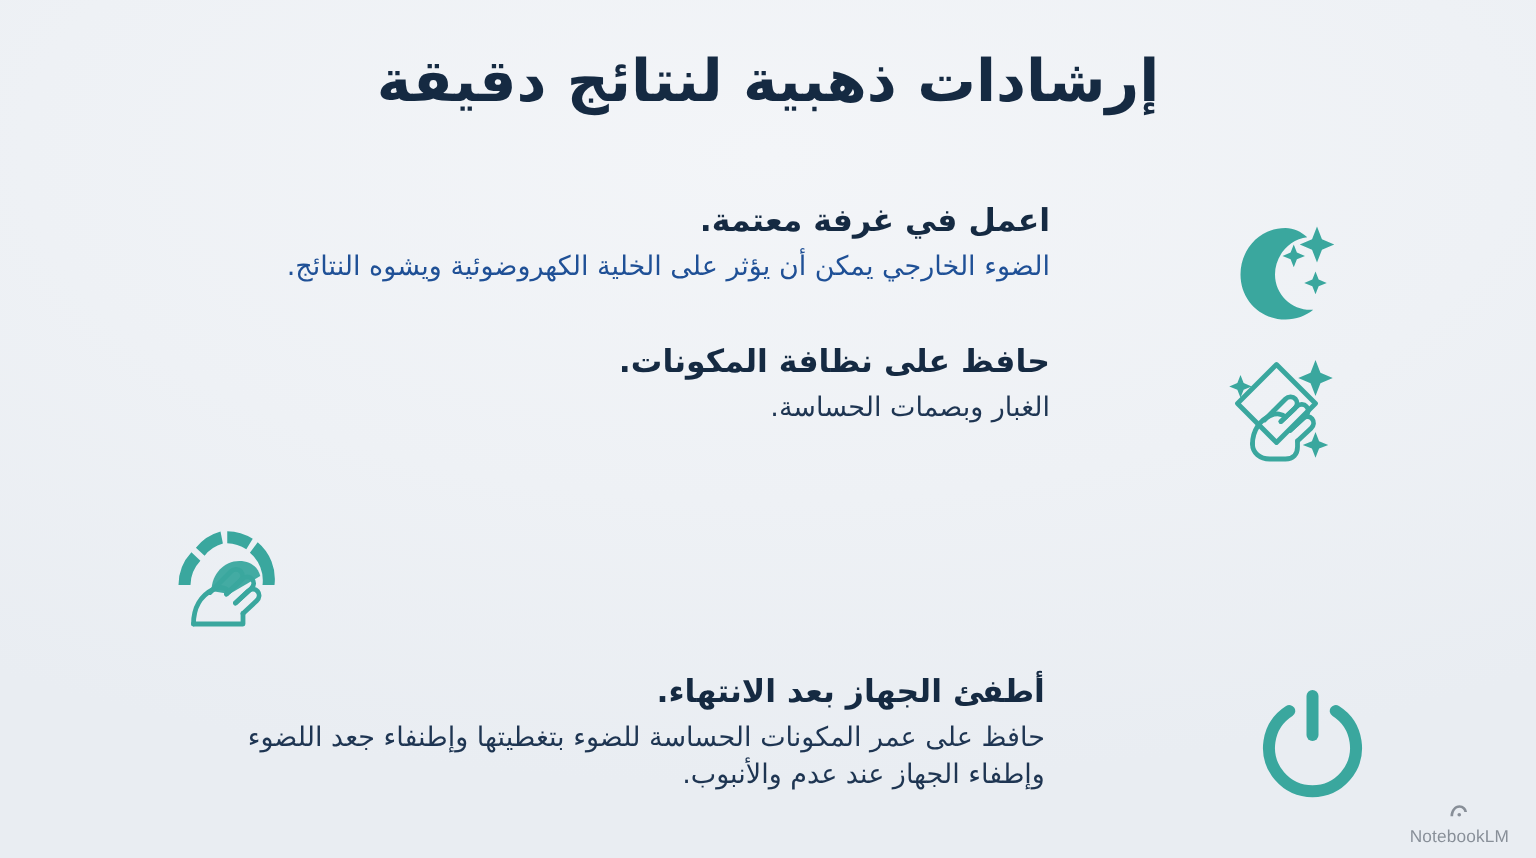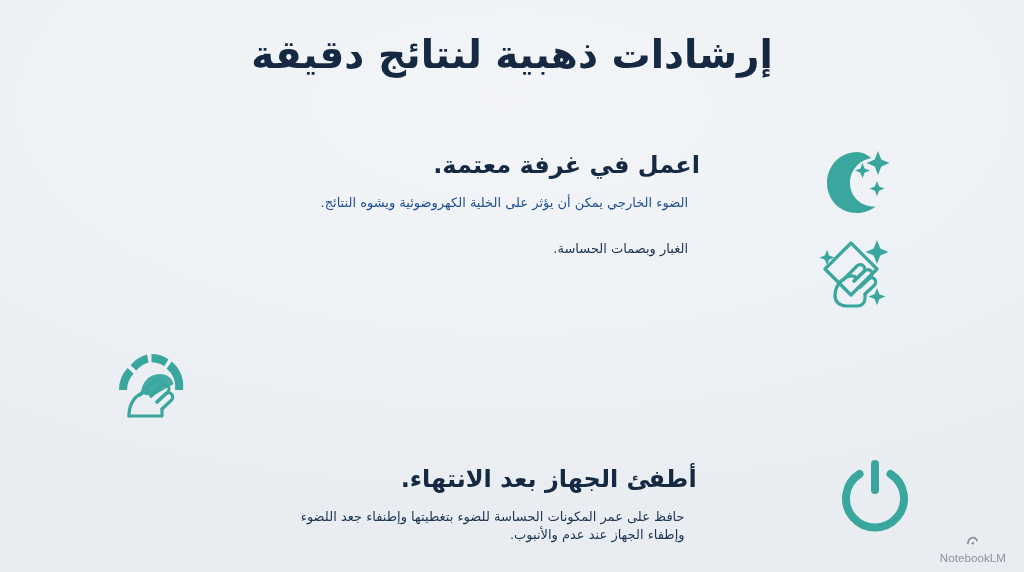--- a/index.html
+++ b/index.html
@@ -64,32 +64,32 @@
 
   .row-icon {
     width: 300px;
     display: flex;
     justify-content: center;
     align-items: flex-start;
     padding-top: 4px;
   }
 
   .heading {
-    font-size: 24px;
+    font-size: 21px;
     font-weight: bold;
     color: #152a42;
     line-height: 1.32;
-    margin: 16px 0 3px 0;
+    margin: 0 0 3px 0;
     white-space: nowrap;
   }
 
   .body {
-    font-size: 13px;
+    font-size: 18px;
     line-height: 1.42;
-    margin: 12px;
+    margin: 0;
     font-weight: normal;
   }
   .body.navy { color: #1d3category; }
   .navy  { color: #1e3552; }
   .blue  { color: #1f5096; }
   .body.blue { color: #1f5096; font-weight: bold; }
 
   .line { display: block; white-space: nowrap; }
 
   
@@ -133,20 +133,21 @@
         <path d="M50 14 C33 14 20 28 20 45 C20 62 33 75 50 75 C57 75 63.5 72.6 68.5 68.5 C55 69.5 43 59 43 45 C43 32.5 52.5 21.5 64.5 20.2 C60.3 16.4 55.4 14 50 14 Z" fill="#3aa79e"></path>
         <path d="M71 13 L74.3 21.5 L82.5 25 L74.3 28.5 L71 37 L67.7 28.5 L59.5 25 L67.7 21.5 Z" fill="#3aa79e"></path>
         <path d="M55.5 25 L57.6 30.4 L63 32.6 L57.6 34.8 L55.5 40.2 L53.4 34.8 L48 32.6 L53.4 30.4 Z" fill="#3aa79e"></path>
         <path d="M70 43 L72.1 48.4 L77.5 50.6 L72.1 52.8 L70 58.2 L67.9 52.8 L62.5 50.6 L67.9 48.4 Z" fill="#3aa79e"></path>
       </svg>
     </div>
   </div>
 
   <div class="row" id="row1">
     <div class="row-text">
+      <p class="heading">حافظ على نظافة المكونات.</p>
       <p class="body navy">
         <span class="line">الغبار وبصمات الحساسة.</span>
       </p>
     </div>
     <div class="row-icon">
       <svg class="icon-svg" width="86" height="82" viewBox="0 0 86 82">
         <g fill="none" stroke="#3aa79e" stroke-width="3.2" stroke-linecap="round" stroke-linejoin="round">
           <path d="M44 11 L70 37 L44 63 L18 37 Z"></path>
           <path d="M28 64 C28 55 33 48 40 45 C44 43.3 48 43.8 50 46"></path>
           <path d="M36 48 L50 34 C52 32 55 32.3 56.6 34 C58.2 35.8 58 38.6 56 40.5 L47 49"></path>

